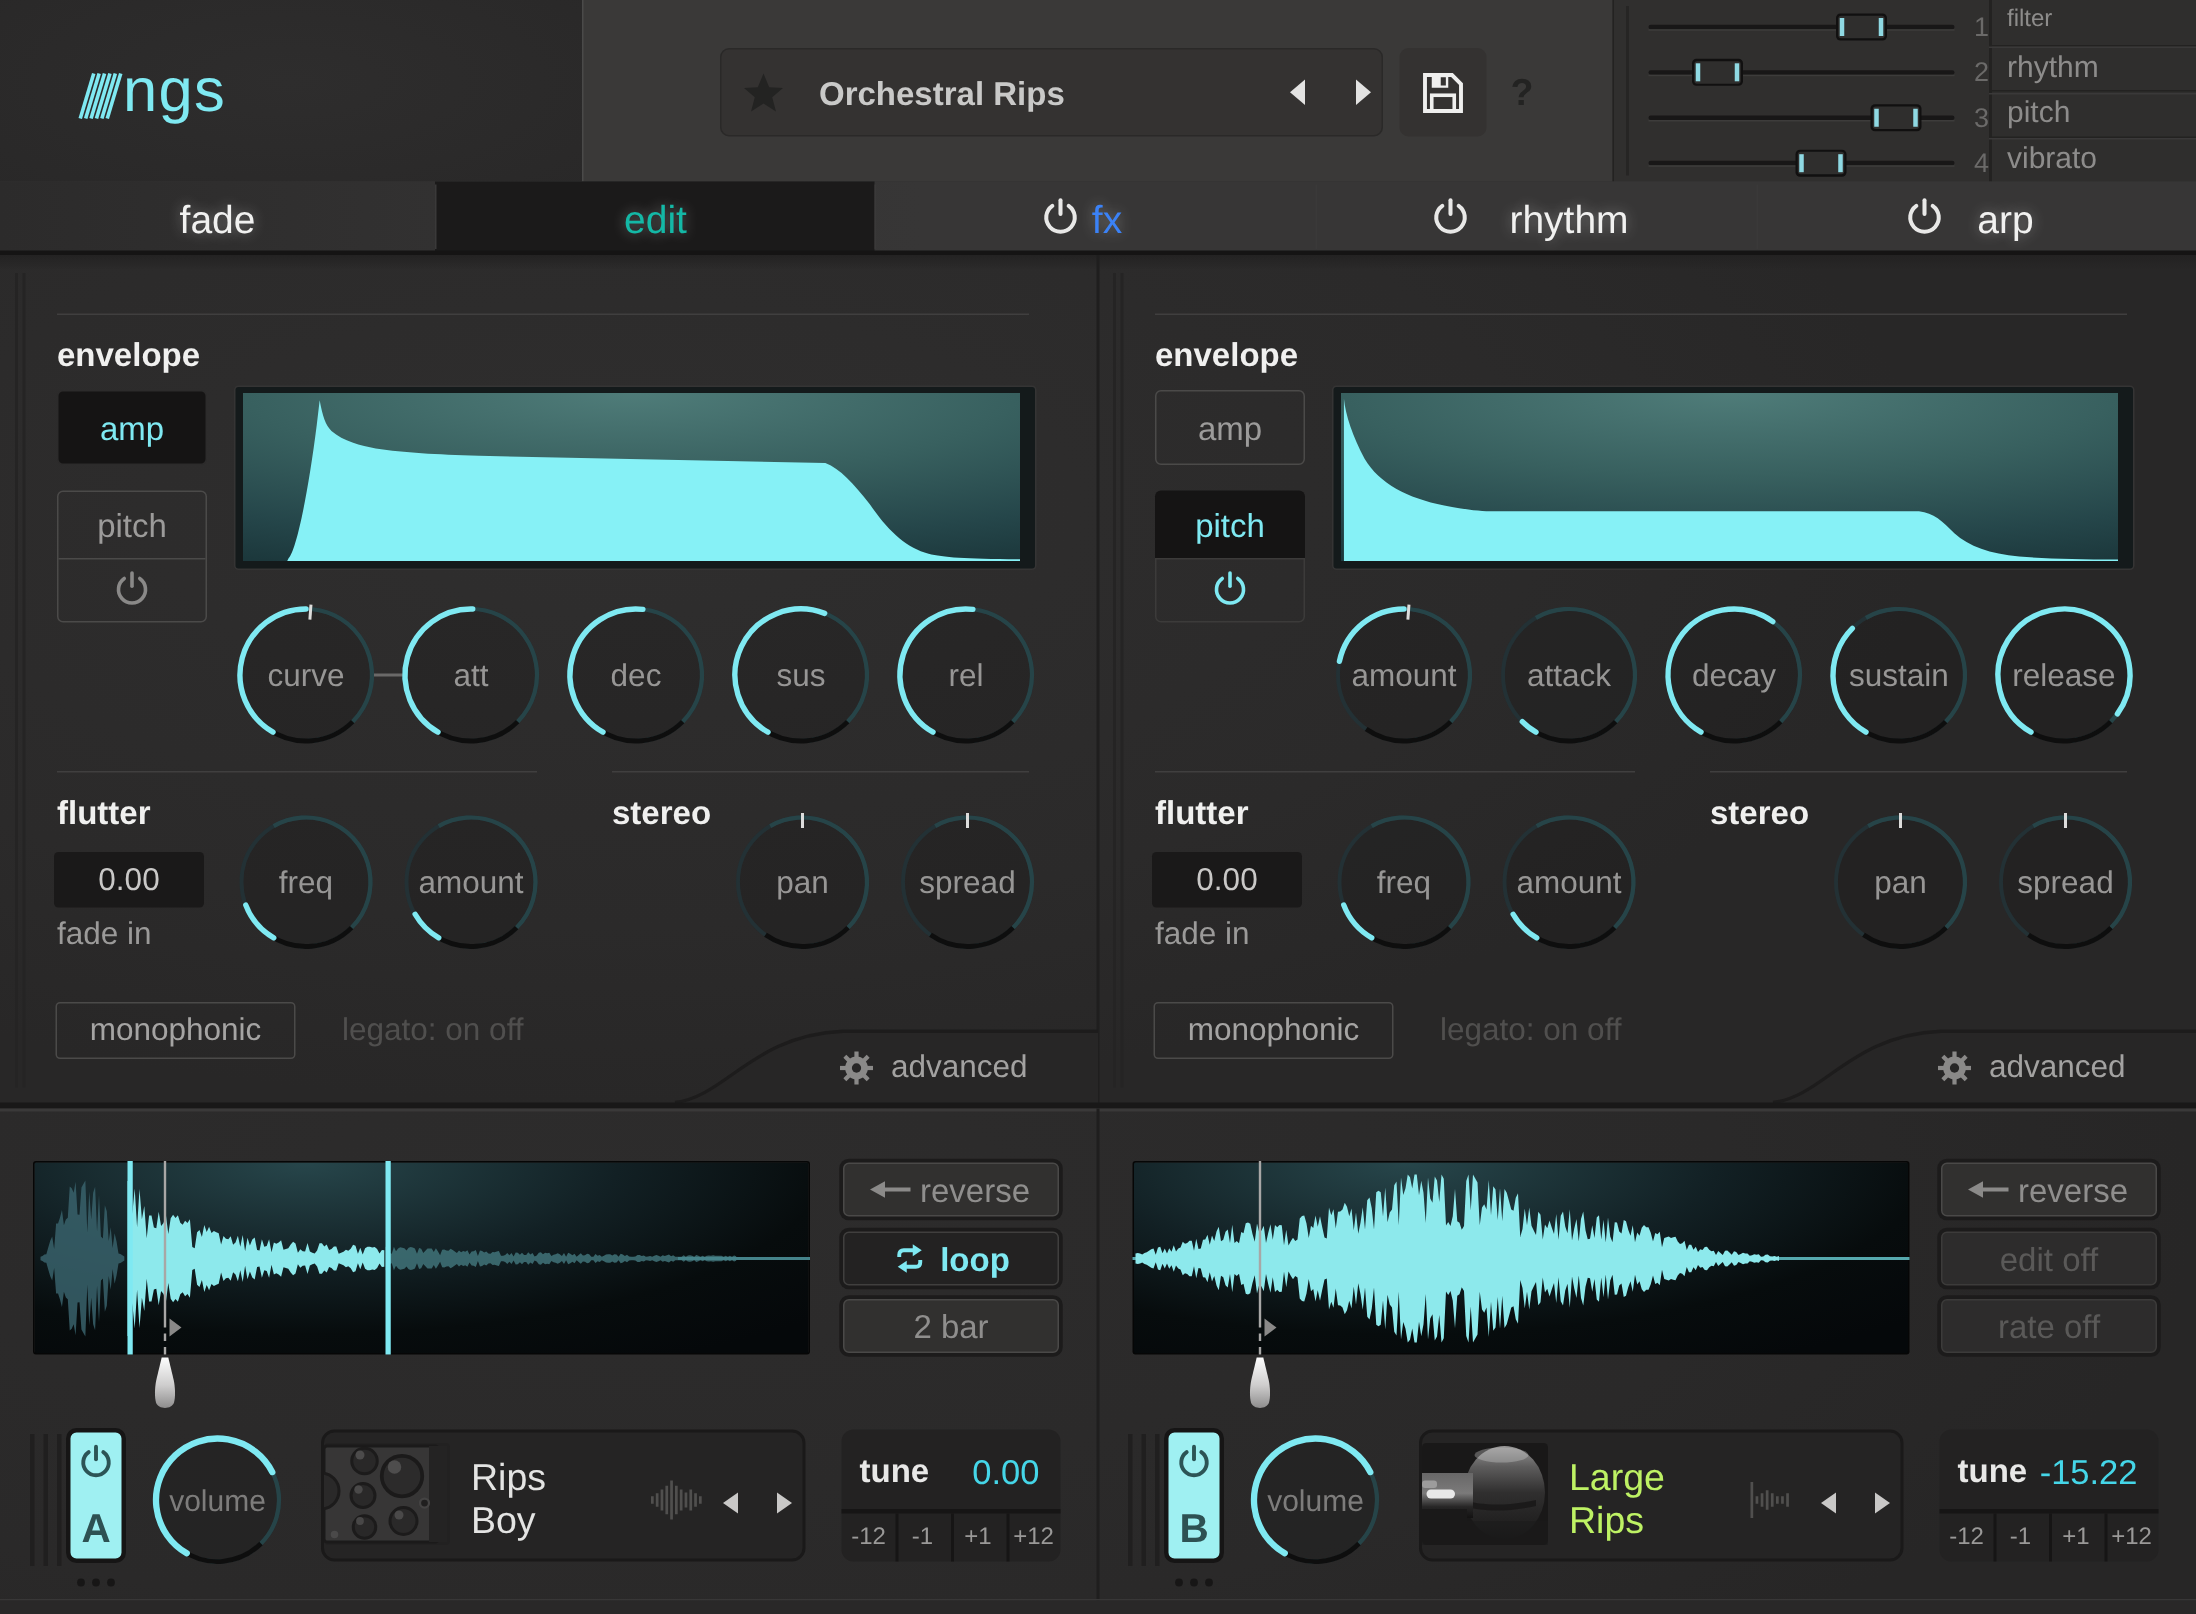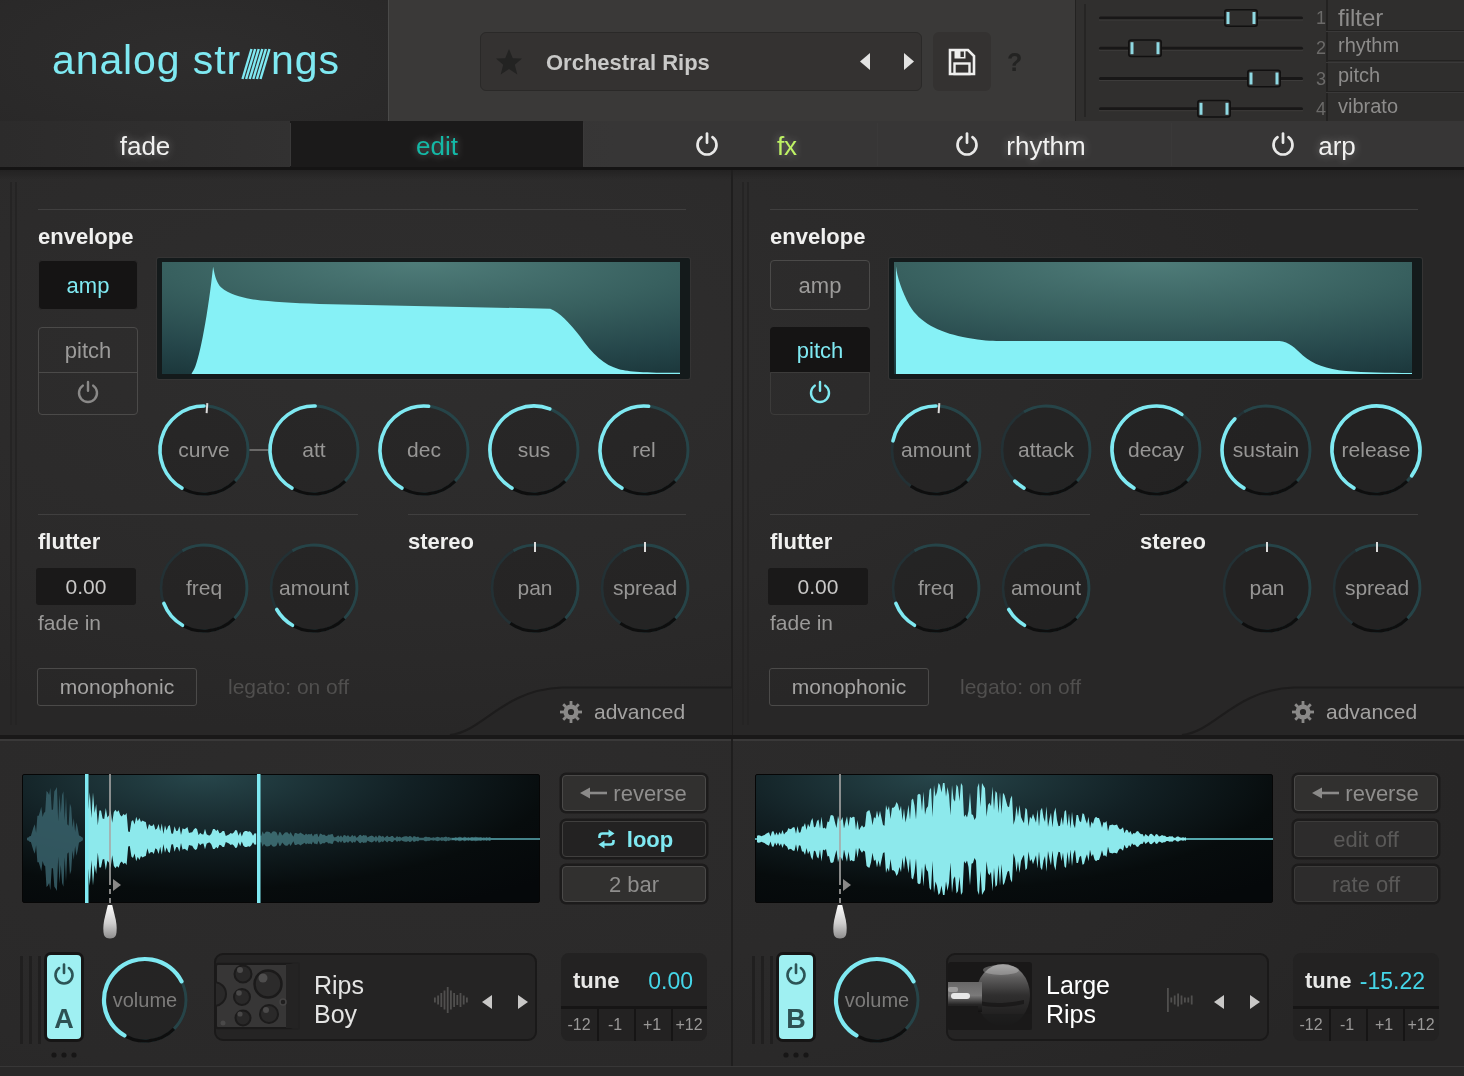--- a/index.html
+++ b/index.html
@@ -6,21 +6,20 @@
 .abs{position:absolute;}
 svg{position:absolute;overflow:visible;}
 .txt{position:absolute;white-space:nowrap;}
 </style></head><body>
 <div id="root">
 
 <div class="abs" style="left:0;top:0;width:1464px;height:121px;background:#3a3938;"></div>
 <div class="abs" style="left:0;top:0;width:388px;height:121px;background:radial-gradient(ellipse 120% 150% at 50% 45%,#2e2d2d,#262525 95%);"></div>
 <div class="abs" style="left:388px;top:0;width:1px;height:121px;background:#4a4a49;"></div>
 <div class="abs" style="left:52px;top:40px;display:flex;align-items:flex-end;">
-<span style="font-size:41px;font-weight:400;letter-spacing:0.9px;color:#7FE9F2;line-height:1;">analog str</span>
 <svg width="30" height="32" style="position:static;margin:0 0 1px 0;">
         <line x1="1.5" y1="31" x2="10.5" y2="1" stroke="#7FE9F2" stroke-width="2.4"></line>
         <line x1="5.1" y1="31" x2="14.1" y2="1" stroke="#7FE9F2" stroke-width="2.4"></line>
         <line x1="8.7" y1="31" x2="17.7" y2="1" stroke="#7FE9F2" stroke-width="2.4"></line>
         <line x1="12.3" y1="31" x2="21.3" y2="1" stroke="#7FE9F2" stroke-width="2.4"></line>
         <line x1="15.9" y1="31" x2="24.9" y2="1" stroke="#7FE9F2" stroke-width="2.4"></line>
         <line x1="19.5" y1="31" x2="28.5" y2="1" stroke="#7FE9F2" stroke-width="2.4"></line>
       </svg>
 <span style="font-size:41px;font-weight:400;letter-spacing:0.9px;color:#7FE9F2;line-height:1;">ngs</span>
 </div>
@@ -38,21 +37,21 @@
 <path d="M2,2 H20 L26,8 V26 H2 Z" fill="none" stroke="#efefee" stroke-width="2.6"></path>
 <rect x="6.5" y="2" width="11" height="8.5" fill="#efefee"></rect>
       <rect x="12.5" y="3.5" width="3.4" height="5.5" fill="#343231"></rect>
 <rect x="6.5" y="15.5" width="15" height="10.5" fill="none" stroke="#efefee" stroke-width="2.4"></rect>
 </svg>
 <div class="txt" style="left:1007px;top:48px;font-size:25px;font-weight:700;color:#232322;">?</div>
 <div class="abs" style="left:1075px;top:0;width:389px;height:121px;background:#302f2e;"></div>
 <div class="abs" style="left:1075px;top:0;width:1px;height:121px;background:#232221;"></div>
 <div class="abs" style="left:1084px;top:4px;width:2px;height:113px;background:#262524;"></div>
 <div class="abs" style="left:1326px;top:0;width:138px;height:121px;background:#2f2e2d;border-left:2px solid #232221;"></div>
-<div class="txt" style="left:1338px;top:4px;font-size:24px;color:#8d8c8b;">filter</div>
+<div class="txt" style="left:1338px;top:4px;font-size:16px;color:#8d8c8b;">filter</div>
 <div class="abs" style="left:1326px;top:30px;width:138px;height:1px;background:#232221;"></div>
 <div class="abs" style="left:1326px;top:31px;width:138px;height:1px;background:#3a3939;"></div>
 <div class="txt" style="left:1338px;top:34px;font-size:20px;color:#8d8c8b;">rhythm</div>
 <div class="abs" style="left:1326px;top:60px;width:138px;height:1px;background:#232221;"></div>
 <div class="abs" style="left:1326px;top:62px;width:138px;height:1px;background:#3a3939;"></div>
 <div class="txt" style="left:1338px;top:64px;font-size:20px;color:#8d8c8b;">pitch</div>
 <div class="abs" style="left:1326px;top:91px;width:138px;height:1px;background:#232221;"></div>
 <div class="abs" style="left:1326px;top:92px;width:138px;height:1px;background:#3a3939;"></div>
 <div class="txt" style="left:1338px;top:95px;font-size:20px;color:#8d8c8b;">vibrato</div>
 <svg class="abs" style="left:1075px;top:0;" width="389" height="121">
@@ -87,21 +86,21 @@
     </svg>
 <div class="abs" style="left:0;top:121px;width:1464px;height:47px;background:linear-gradient(90deg,#2c2b2b 0%,#323131 20%,#373636 42%,#373636 100%);"></div>
 <div class="abs" style="left:290px;top:121px;width:293px;height:49px;background:#1b1a1a;"></div>
 <div class="abs" style="left:290px;top:123px;width:1px;height:43px;background:#3a3939;"></div>
 <div class="abs" style="left:583px;top:123px;width:1px;height:43px;background:#3a3939;"></div>
 <div class="abs" style="left:877px;top:123px;width:1px;height:43px;background:#3a3939;"></div>
 <div class="abs" style="left:1171px;top:123px;width:1px;height:43px;background:#3a3939;"></div>
 <div class="abs" style="left:0;top:167px;width:1464px;height:5px;background:#151414;"></div>
 <div class="txt" style="left:145px;top:131px;transform:translateX(-50%);font-size:26px;color:#f1f1f0;text-shadow:0 0 9px rgba(255,255,255,0.35);">fade</div>
 <div class="txt" style="left:437px;top:131px;transform:translateX(-50%);font-size:26px;color:#14b8a6;text-shadow:0 0 9px rgba(255,255,255,0.35);">edit</div>
-<div class="txt" style="left:787px;top:131px;transform:translateX(-50%);font-size:26px;color:#bef264;text-shadow:0 0 9px rgba(255,255,255,0.35);">fx</div>
+<div class="txt" style="left:738px;top:131px;transform:translateX(-50%);font-size:26px;color:#3b82f6;text-shadow:0 0 9px rgba(255,255,255,0.35);">fx</div>
 <div class="txt" style="left:1046px;top:131px;transform:translateX(-50%);font-size:26px;color:#f1f1f0;text-shadow:0 0 9px rgba(255,255,255,0.35);">rhythm</div>
 <div class="txt" style="left:1337px;top:131px;transform:translateX(-50%);font-size:26px;color:#f1f1f0;text-shadow:0 0 9px rgba(255,255,255,0.35);">arp</div>
 <svg class="abs" style="left:0;top:121px;" width="1464" height="47">
       <path d="M712.45,16.22 A9.50,9.50 0 1 1 701.55,16.22" fill="none" stroke="#e8e8e7" stroke-width="2.7" stroke-linecap="round"></path>
       <line x1="707" y1="12.5" x2="707" y2="21.625" stroke="#e8e8e7" stroke-width="2.7" stroke-linecap="round"></line>
       <path d="M972.45,16.22 A9.50,9.50 0 1 1 961.55,16.22" fill="none" stroke="#e8e8e7" stroke-width="2.7" stroke-linecap="round"></path>
       <line x1="967" y1="12.5" x2="967" y2="21.625" stroke="#e8e8e7" stroke-width="2.7" stroke-linecap="round"></line>
       <path d="M1288.45,16.22 A9.50,9.50 0 1 1 1277.55,16.22" fill="none" stroke="#e8e8e7" stroke-width="2.7" stroke-linecap="round"></path>
       <line x1="1283" y1="12.5" x2="1283" y2="21.625" stroke="#e8e8e7" stroke-width="2.7" stroke-linecap="round"></line>
     </svg>
@@ -510,21 +509,21 @@
 <rect x="0" y="0" width="84" height="68" rx="3" fill="#191818"></rect>
 <ellipse cx="55" cy="33" rx="27" ry="31" fill="url(#vscroll732)"></ellipse>
 <path d="M28,38 C40,42 58,42 76,38 L76,42 C58,46 40,46 28,42 Z" fill="#181717" opacity="0.8"></path>
 <rect x="0" y="20" width="34" height="30" fill="url(#vneck732)"></rect>
 <rect x="3" y="31" width="19" height="6" rx="3" fill="#e8e8e8"></rect>
 <rect x="0" y="25" width="10" height="5" rx="2" fill="#9d9c9c"></rect>
 <rect x="0" y="44" width="30" height="8" fill="#1a1919"></rect>
 <path d="M0,52 L84,52 L84,68 L0,68 Z" fill="#1c1b1b" opacity="0.55"></path>
 <ellipse cx="53" cy="8" rx="18" ry="5" fill="#cfcfce" opacity="0.35"></ellipse>
 </svg>
-    <div class="txt" style="left:1046px;top:971px;font-size:25px;color:#ffffff;line-height:29px;white-space:pre;">Large
+    <div class="txt" style="left:1046px;top:971px;font-size:25px;color:#bef264;line-height:29px;white-space:pre;">Large
 Rips</div>
     <svg class="abs" style="left:1214px;top:995px;" width="46" height="15">
       <polygon points="10,0 10,14 0,7" fill="#c9c8c7"></polygon>
       <polygon points="36,0 36,14 46,7" fill="#c9c8c7"></polygon>
     </svg>
     <div class="abs" style="left:1293px;top:953px;width:146px;height:88px;background:#232222;border-radius:8px;"></div>
     <div class="txt" style="left:1305px;top:968px;font-size:22px;font-weight:700;color:#e8e8e7;">tune</div>
     <div class="txt" style="left:1425px;top:968px;transform:translateX(-100%);font-size:23px;font-weight:400;color:#45d6e8;">-15.22</div>
     <div class="abs" style="left:1293px;top:1006px;width:146px;height:3px;background:#161515;"></div>
     <div class="abs" style="left:1329px;top:1009px;width:2px;height:32px;background:#161515;"></div>

